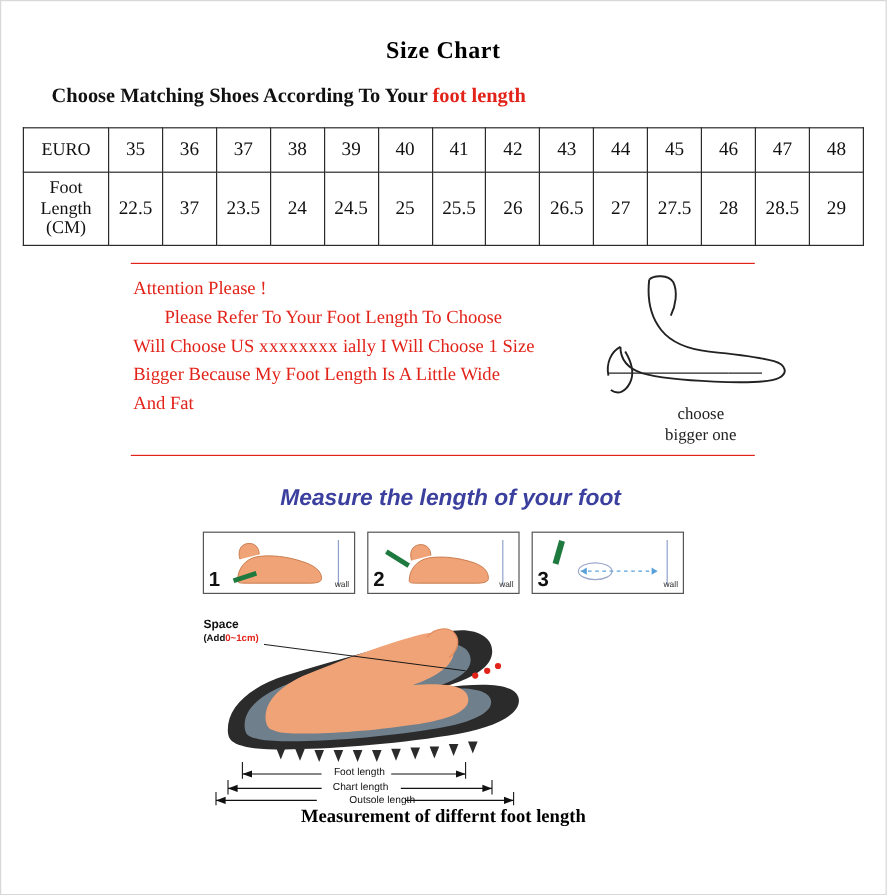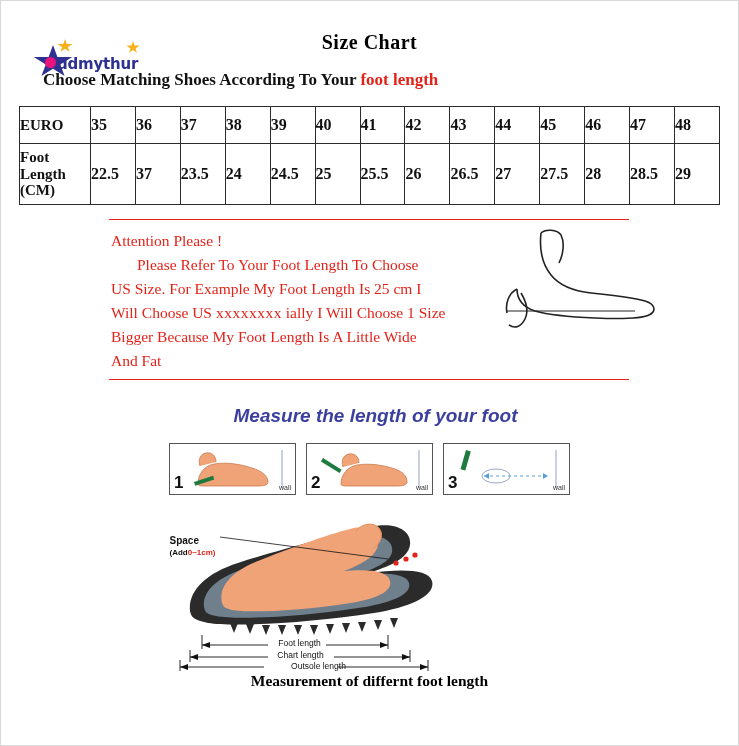--- a/index.html
+++ b/index.html
@@ -94,22 +94,23 @@
   .table-wrap {
     margin: 16px 18px 0 18px;
   }
   table.size {
     border-collapse: collapse;
     width: 100%;
     table-layout: fixed;
   }
   table.size td {
     border: 1px solid #2b2b2b;
+    text-align: center;
     font-size: 16px;
-    font-weight: bold;
+    font-weight: normal;
     padding: 5px 0;
     height: 26px;
   }
   table.size td.head {
     width: 70px;
     font-size: 15px;
     line-height: 1.1;
   }
   table.size tr.row2 td {
     height: 46px;
@@ -224,21 +225,20 @@
   }
   .space-label {
     position: absolute;
     left: 10px;
     top: 8px;
     font-family: "Liberation Sans", sans-serif;
     font-size: 10px;
     font-weight: bold;
     color: #111;
     line-height: 1.15;
-    margin-top: 20px;
   }
   .space-label .add { font-size: 8px; font-weight: bold; }
   .space-label .add .red { color: #e2231a; }
   .meas-row {
     position: absolute;
     font-family: "Liberation Sans", sans-serif;
     font-size: 8.5px;
     color: #111;
     text-align: center;
   }
@@ -250,27 +250,20 @@
     color: #000;
   }
 </style>
 </head>
 <body>
 
 <div class="page">
 
   <div class="title">Size Chart</div>
 
-  <div class="brand">
-    <div class="starA"></div>
-    <div class="starB"></div>
-    <div class="starC"></div>
-    <div class="dot"></div>
-    <div class="brandtext">ddmythur</div>
-  </div>
 
   <div class="subtitle">
     <span>Choose Matching Shoes According To Your </span><span class="hl">foot length</span>
   </div>
 
   <div class="table-wrap">
     <table class="size">
       <tbody>
         <tr class="row1">
           <td class="head">EURO</td>
@@ -313,35 +306,38 @@
       </tbody>
     </table>
   </div>
 
   <div class="attention">
     <div class="bar"></div>
 
     <div class="att-text">
       <span class="lead">Attention Please !</span>
       <span class="indent">Please Refer To Your Foot Length To Choose</span>
-      <span class="lead">US Size. For Example My Foot Length Is 25 cm I</span>
       <span class="lead"><span>Will Choose US </span><span class="masked">xxxxxxxx</span><span> ially I Will Choose 1 Size</span></span>
       <span class="lead">Bigger Because My Foot Length Is A Little Wide</span>
       <span class="lead">And Fat</span>
     </div>
 
     <svg class="foot-sketch" viewBox="0 0 180 120">
       <path d="M42,14 C40,32 44,46 52,56 C60,66 74,72 92,74 C112,76 132,78 146,82 C156,85 158,92 150,96 C142,100 120,100 96,99 C72,98 50,96 36,92 C24,88 18,80 18,70" fill="none" stroke="#222" stroke-width="1.6"></path>
       <path d="M42,14 C46,10 58,10 62,16 C66,24 64,36 60,44" fill="none" stroke="#222" stroke-width="1.6"></path>
       <path d="M22,74 C28,84 30,92 26,100 C22,108 16,110 10,106" fill="none" stroke="#222" stroke-width="1.6"></path>
       <path d="M18,70 C10,74 6,84 8,94" fill="none" stroke="#222" stroke-width="1.6"></path>
       <line x1="8" y1="92" x2="108" y2="92" stroke="#222" stroke-width="1"></line>
       <line x1="108" y1="92" x2="136" y2="92" stroke="#222" stroke-width="1"></line>
     </svg>
 
+    <div class="choose-label">
+      <div>choose</div>
+      <div>bigger one</div>
+    </div>
 
     <div class="att-bottombar"></div>
   </div>
 
   <div class="measure-title">Measure the length of your foot</div>
 
   <div class="steps">
 
     <div class="step">
       <svg viewBox="0 0 125 50" width="125" height="50">

